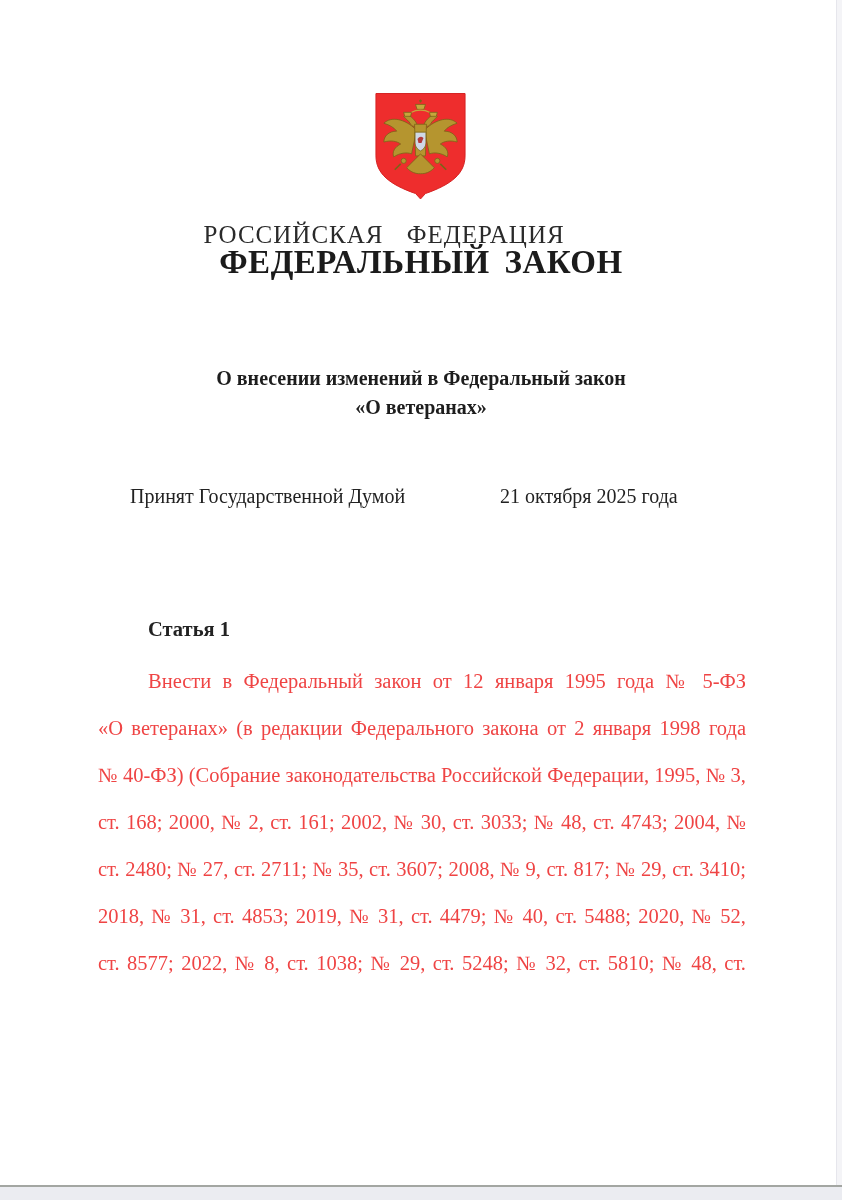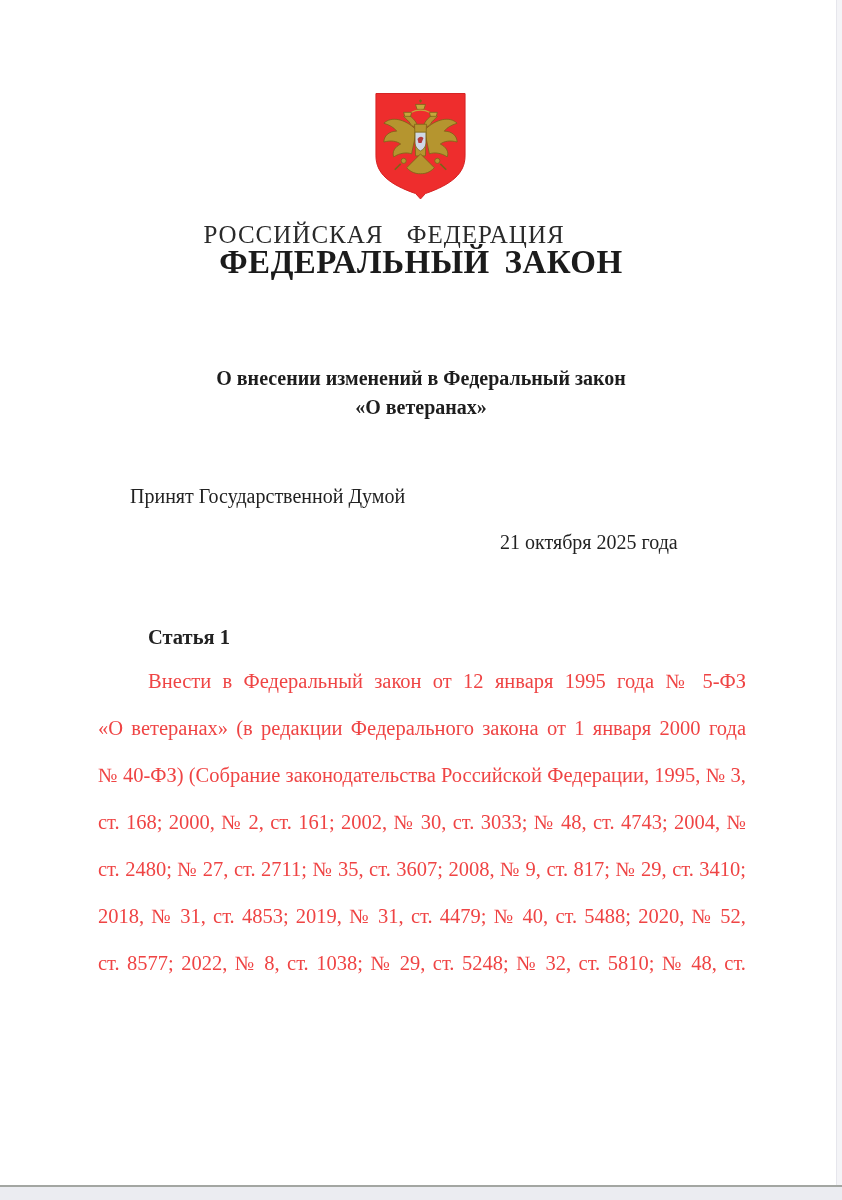--- a/index.html
+++ b/index.html
@@ -19,22 +19,22 @@
   }
   .doctype{
     left:0;top:244px;width:842px;text-align:center;
     font-size:33px;font-weight:700;letter-spacing:.5px;word-spacing:6px;color:#1b1b1b;
   }
   .subtitle{
     left:0;top:364px;width:842px;text-align:center;
     font-size:20px;font-weight:700;line-height:29px;color:#1d1d1d;
   }
   .adoption-left{left:98px;top:485px;font-size:20px;margin-left:32px;}
-  .adoption-right{left:500px;top:485px;font-size:20px;margin-top:46px;}
-  .article-heading{left:148px;top:618px;font-size:20.5px;font-weight:700;margin-top:8px;}
+  .adoption-right{left:500px;top:485px;font-size:20px;}
+  .article-heading{left:148px;top:618px;font-size:20.5px;font-weight:700;}
   .body-lines{
     left:98px;top:658px;width:648px;
     font-size:20.5px;color:#ef4444;
   }
   .body-lines .line{
     height:47px;line-height:47px;
     text-align:justify;text-align-last:justify;
     text-justify:inter-word;
     white-space:normal;overflow:hidden;
   }
@@ -94,21 +94,21 @@
 
   <div class="abs adoption-left">Принят Государственной Думой</div>
 
   <div class="abs adoption-right">21 октября 2025 года</div>
 
   <div class="abs article-heading">Статья 1</div>
 
   <div class="abs body-lines">
 
   <div class="line">Внести в Федеральный закон от 12 января 1995 года № 5-ФЗ</div>
-      <div class="line">«О ветеранах» (в редакции Федерального закона от 1 января 2000 года</div>
+      <div class="line">«О ветеранах» (в редакции Федерального закона от 2 января 1998 года</div>
       <div class="line">№ 40-ФЗ) (Собрание законодательства Российской Федерации, 1995, № 3,</div>
       <div class="line">ст. 168; 2000, № 2, ст. 161; 2002, № 30, ст. 3033; № 48, ст. 4743; 2004, № 25,</div>
       <div class="line">ст. 2480; № 27, ст. 2711; № 35, ст. 3607; 2008, № 9, ст. 817; № 29, ст. 3410;</div>
       <div class="line">2018, № 31, ст. 4853; 2019, № 31, ст. 4479; № 40, ст. 5488; 2020, № 52,</div>
       <div class="line">ст. 8577; 2022, № 8, ст. 1038; № 29, ст. 5248; № 32, ст. 5810; № 48, ст. 8317;</div>
     </div>
 
   <div class="abs scan-right"></div>
   <div class="abs scan-bottom"></div>
 

